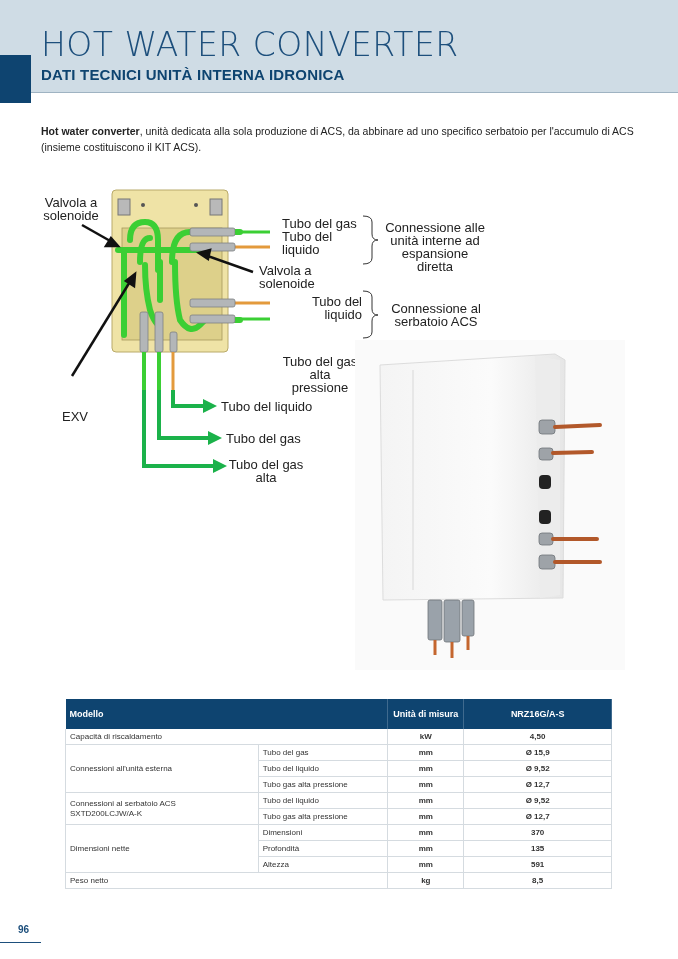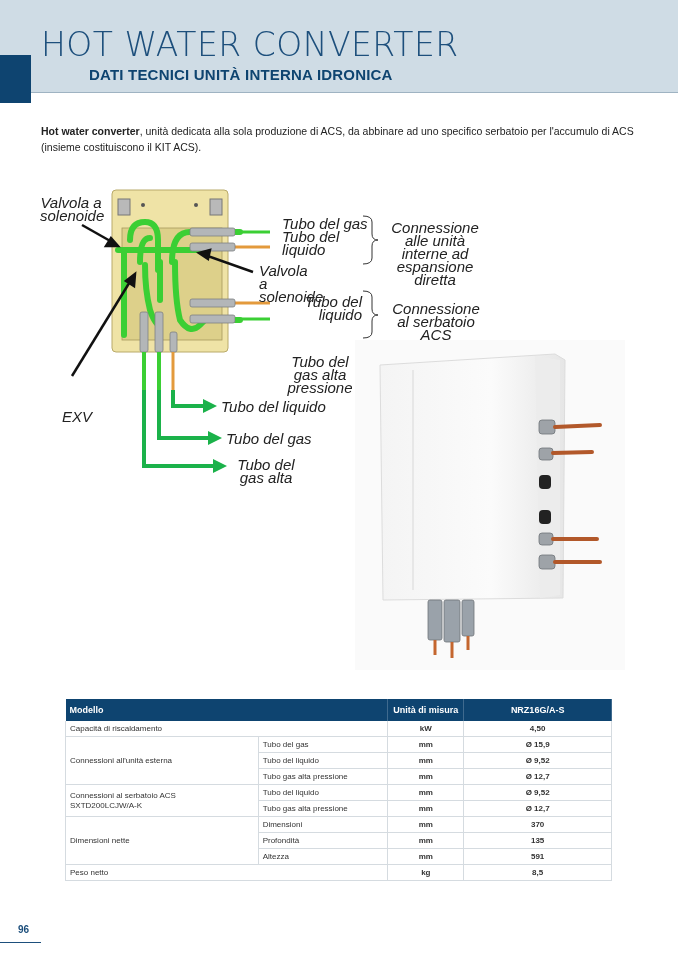--- a/index.html
+++ b/index.html
@@ -1,27 +1,27 @@
 <!DOCTYPE html>
 <html><head>
 <meta charset="utf-8">
 <style>
   html,body{margin:0;padding:0;background:#fff;}
   body{width:678px;height:959px;position:relative;overflow:hidden;font-family:"Liberation Sans",sans-serif;color:#222;}
   .hdr{position:absolute;left:0;top:0;width:678px;height:92px;background:#cfdce5;border-bottom:1px solid #9fb3c2;}
   .hdr-block{position:absolute;left:0;top:55px;width:31px;height:48px;background:#0e4470;}
   .title{position:absolute;left:41px;top:25px;font-size:33px;font-weight:300;color:#1d4f7c;letter-spacing:0.5px;font-family:"DejaVu Sans",sans-serif;font-weight:200;}
-  .subtitle{position:absolute;left:41px;top:66px;font-size:15px;font-weight:bold;color:#0e4470;letter-spacing:0.2px;margin-left:48px;}
+  .subtitle{position:absolute;left:41px;top:66px;font-size:15px;font-weight:bold;color:#0e4470;letter-spacing:0.2px;}
   .intro{position:absolute;left:41px;top:123px;width:600px;font-size:10.5px;line-height:16px;color:#222;}
   .intro b{font-weight:bold;}
-  .lbl{position:absolute;font-size:15px;line-height:13px;color:#222;font-style:italic;}
+  .lbl{position:absolute;font-size:13px;line-height:13px;color:#222;}
   .c{text-align:center;}
   .r{text-align:right;}
   table.spec{position:absolute;left:65px;top:699px;width:547px;border-collapse:collapse;font-size:8px;color:#333;}
-  table.spec th{background:#0e4470;color:#fff;font-weight:bold;font-size:9px;height:22px;text-align:left;padding:0 4px;border-right:1px solid #3f6a8e;}
+  table.spec th{background:#0e4470;color:#fff;font-weight:bold;font-size:9px;height:30px;text-align:left;padding:0 4px;border-right:1px solid #3f6a8e;}
   table.spec th.center{text-align:center;}
   table.spec td{height:15px;padding:0 4px;border-bottom:1px solid #d5dbe0;border-right:1px solid #d5dbe0;margin-top:18px;}
   table.spec td.center{text-align:center;font-weight:bold;}
   table.spec tr td:first-child{border-left:1px solid #d5dbe0;}
   .pnum{position:absolute;left:18px;top:924px;font-size:10px;font-weight:bold;color:#1d4f7c;}
   .pline{position:absolute;left:0;top:942px;width:41px;height:1px;background:#1d4f7c;}
 </style>
 </head>
 <body>
 

